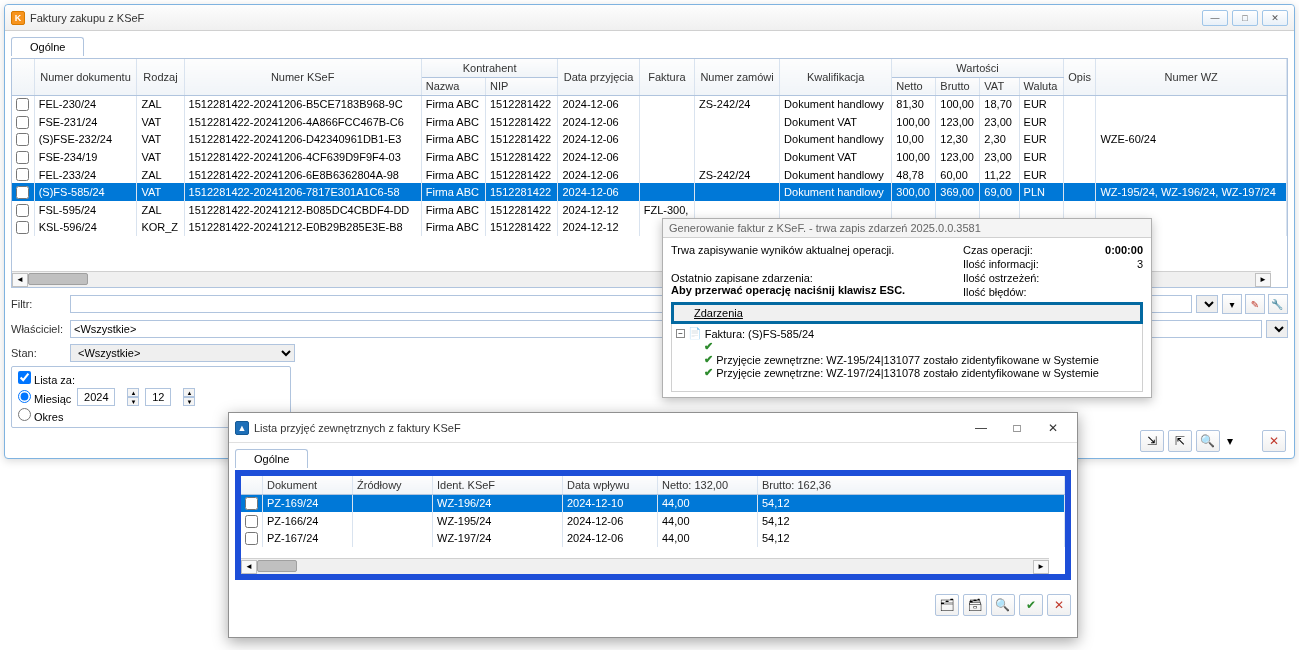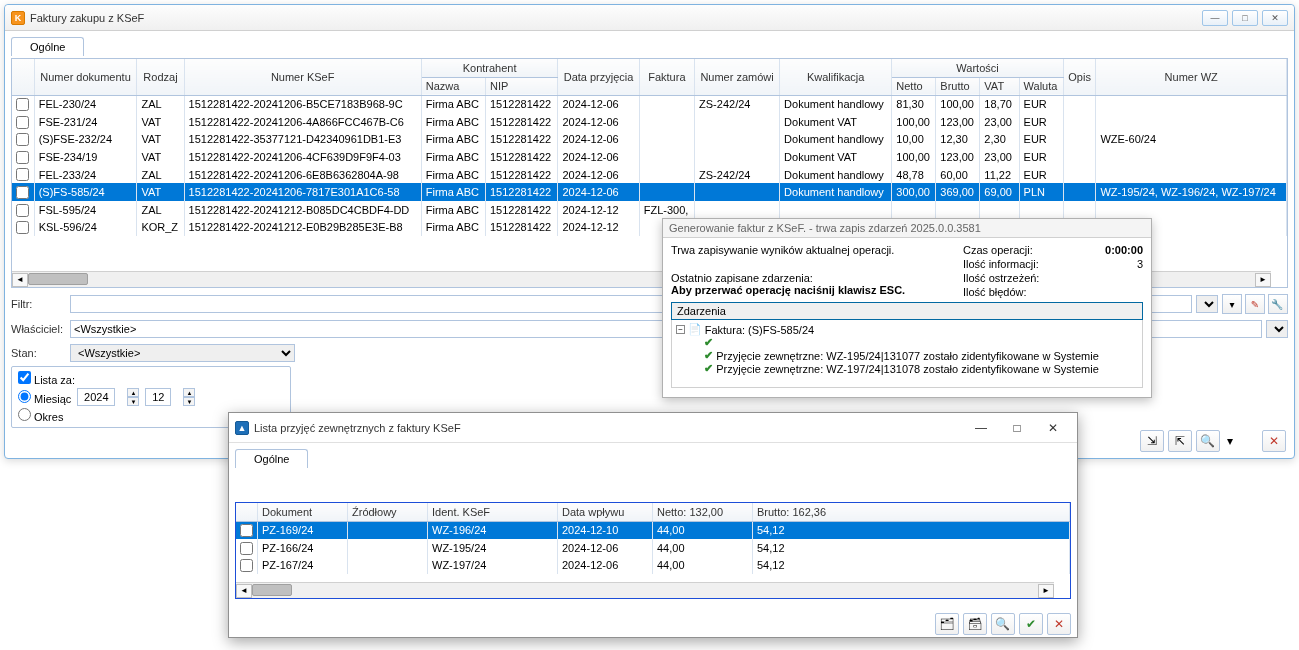--- a/index.html
+++ b/index.html
@@ -54,34 +54,34 @@
 .tool-btn.danger { color:#c0392b; }
 
 
 .progress-dialog { position:absolute; left:662px; top:218px; width:490px; height:180px; background:#fff; border:1px solid #b0b0b0; box-shadow:0 3px 10px rgba(0,0,0,0.25); }
 .progress-dialog .ptitle { background:#f4f4f4; border-bottom:1px solid #d0d0d0; padding:3px 6px; color:#666; font-size:11px; }
 .progress-dialog .pbody { padding:6px 8px; font-size:11px; }
 .pstats { float:right; width:180px; }
 .pstats .row { display:flex; justify-content:space-between; margin-bottom:2px;}
 .pstats .row b { font-weight:bold; }
 .pevents { margin-top:6px; clear:both; }
-.pevents .hdr { background:#f0f0f0; border:1px solid #0369a1; padding:2px 5px; }
+.pevents .hdr { background:#f0f0f0; border:3px solid #0369a1; padding:2px 20px;text-decoration:underline; }
 .ptree { border:1px solid #d0d0d0; border-top:none; padding:3px 4px; height:68px; overflow:hidden; }
 .ptree-item { display:flex; align-items:center; gap:3px; }
 .ptree-child { margin-left:28px; display:flex; align-items:center; gap:3px; }
 .check-ok { color:#2e8b2e; font-weight:bold; }
 .tree-toggle { border:1px solid #888; width:9px; height:9px; font-size:8px; display:inline-flex;align-items:center;justify-content:center; line-height:1;}
 
 
 .sub-window { position:absolute; left:228px; top:412px; width:850px; height:226px; background:#fff; border:1px solid #909090; box-shadow:0 4px 14px rgba(0,0,0,0.35); }
 .sub-window .titlebar { background:#fff; border-bottom:1px solid #e0e0e0; }
 .sub-window .titlebar .icon-app { background:#1e6fb8; border-color:#155a96; }
 .sub-window .win-btn2 { width:36px; height:22px; display:flex;align-items:center;justify-content:center;font-size:12px;color:#333;border:none;background:none;}
 .sub-window .window-body { padding:6px; }
-.sub-grid { border:1px solid #1d4ed8; height:110px; position:relative; overflow:hidden;margin-top:32px;}
+.sub-grid { border:6px solid #1d4ed8; height:110px; position:relative; overflow:hidden;}
 .sub-toolbar { display:flex; gap:4px; justify-content:flex-end; margin-top:14px; }
 </style>
 </head>
 <body>
 
 <div class="window main-window">
   <div class="titlebar">
     <div class="icon-app">K</div>
     <div class="title">Faktury zakupu z KSeF</div>
     <div class="win-buttons">
@@ -155,21 +155,21 @@
               <td class="num">123,00</td>
               <td class="num">23,00</td>
               <td>EUR</td>
     <td></td>
               <td></td>
             </tr>
             <tr>
               <td class="chk"><input type="checkbox" style=""></td>
     <td>(S)FSE-232/24</td>
               <td>VAT</td>
-              <td>1512281422-35377121-D42340961DB1-E3</td>
+              <td>1512281422-20241206-D42340961DB1-E3</td>
               <td>Firma ABC</td>
               <td>1512281422</td>
     <td>2024-12-06</td>
               <td></td>
               <td></td>
               <td>Dokument handlowy</td>
     <td class="num">10,00</td>
               <td class="num">12,30</td>
               <td class="num">2,30</td>
               <td>EUR</td>

